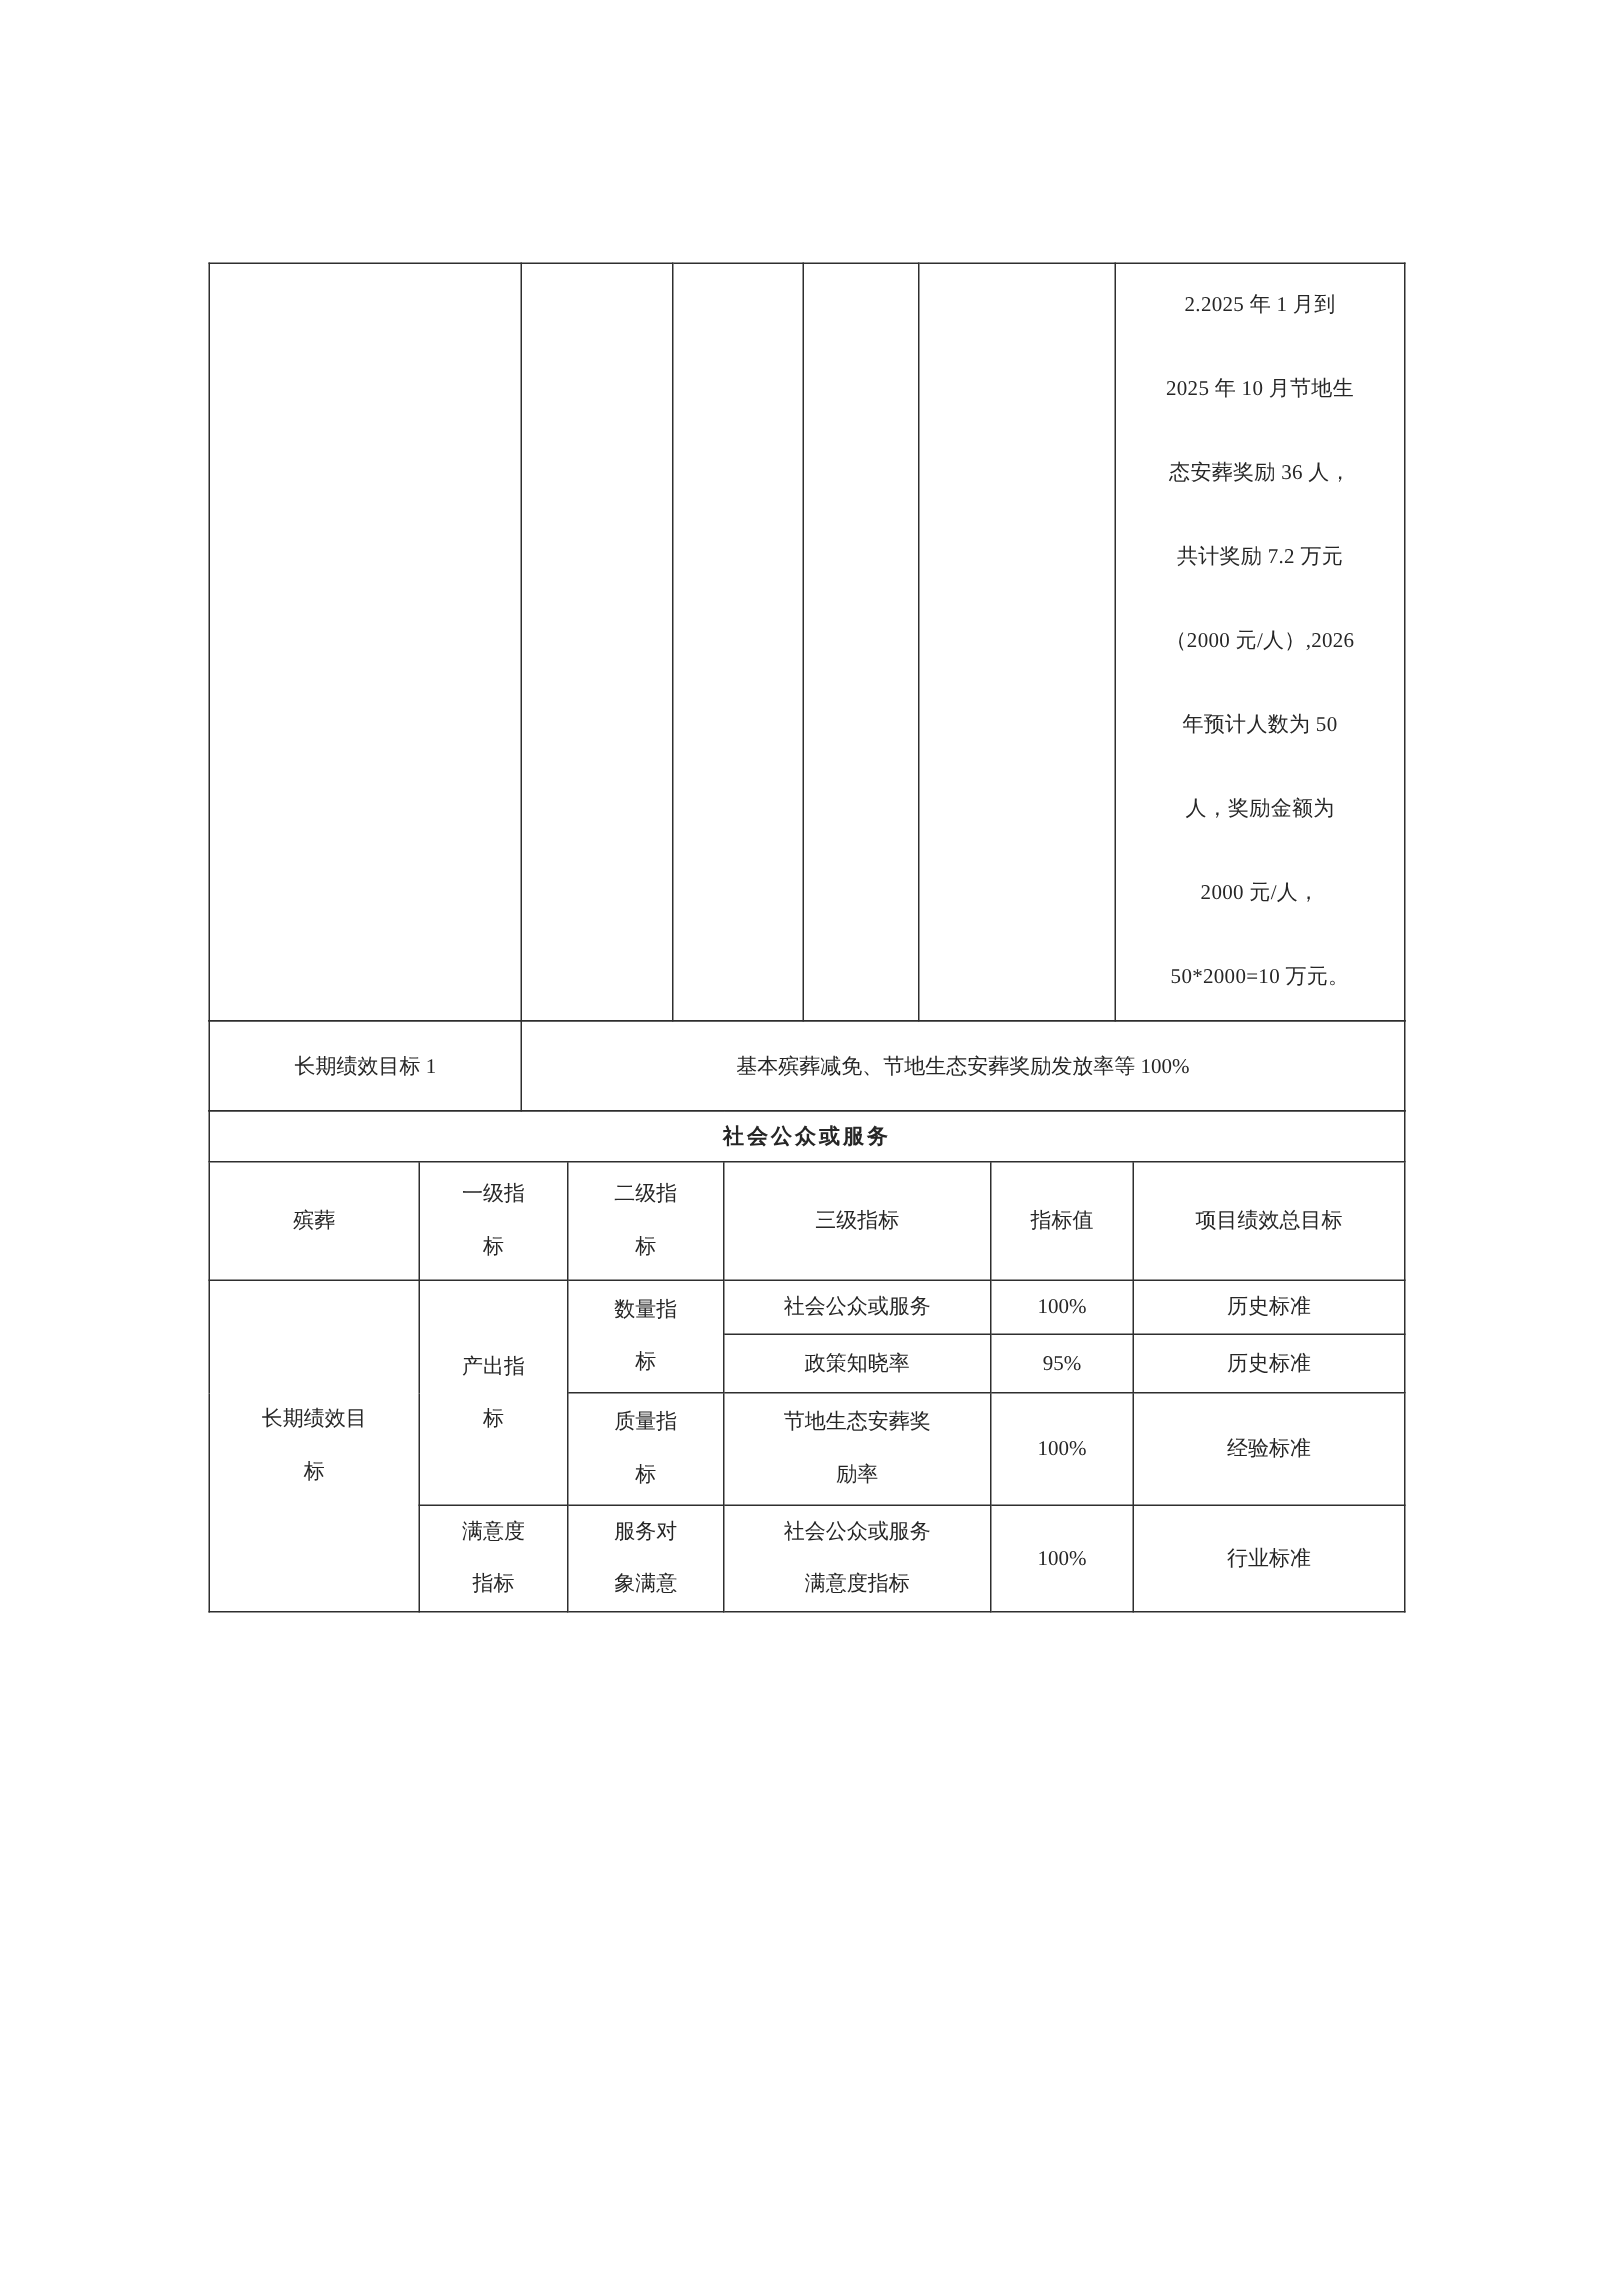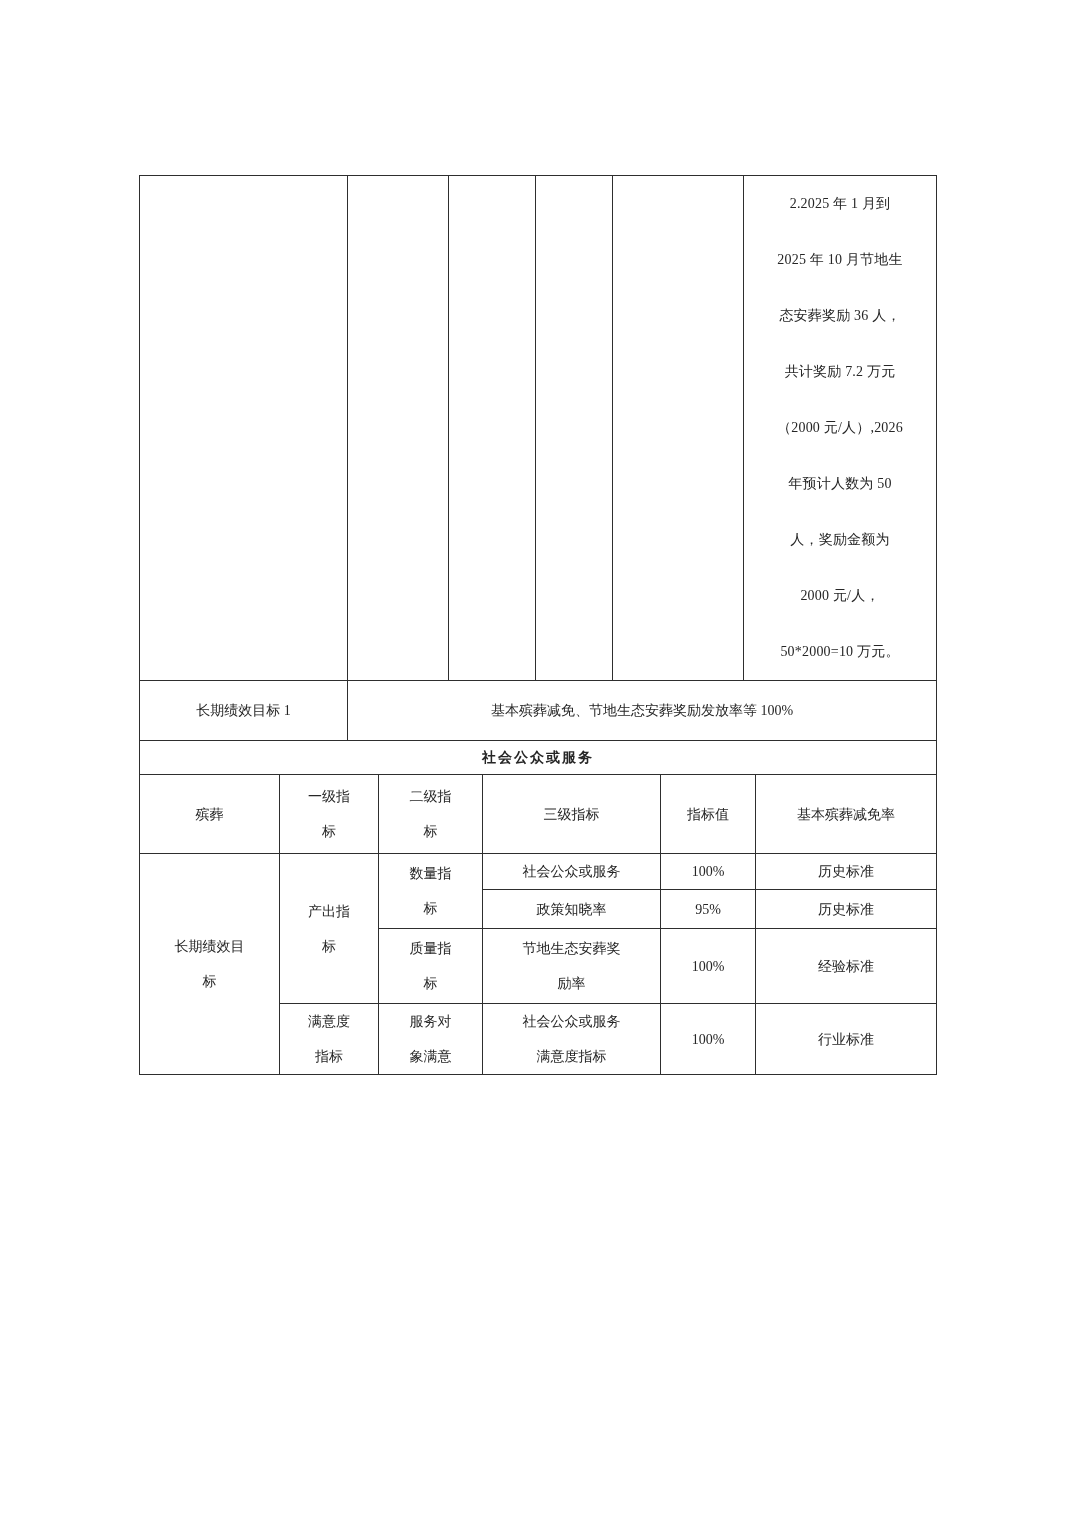--- a/index.html
+++ b/index.html
@@ -124,21 +124,21 @@
       <td colspan="6" class="bold-title">社会公众或服务</td>
     </tr>
     <tr class="r-d-head">
       <td>殡葬</td>
       <td class="pre">一级指
 标</td>
       <td class="pre">二级指
 标</td>
       <td>三级指标</td>
       <td>指标值</td>
-      <td>基本殡葬减免率</td>
+      <td>项目绩效总目标</td>
     </tr>
     <tr class="r-d-1">
       <td rowspan="4" class="pre">长期绩效目
 标</td>
       <td rowspan="3" class="pre">产出指
 标</td>
       <td rowspan="2" class="pre">数量指
 标</td>
       <td>社会公众或服务</td>
       <td>100%</td>

